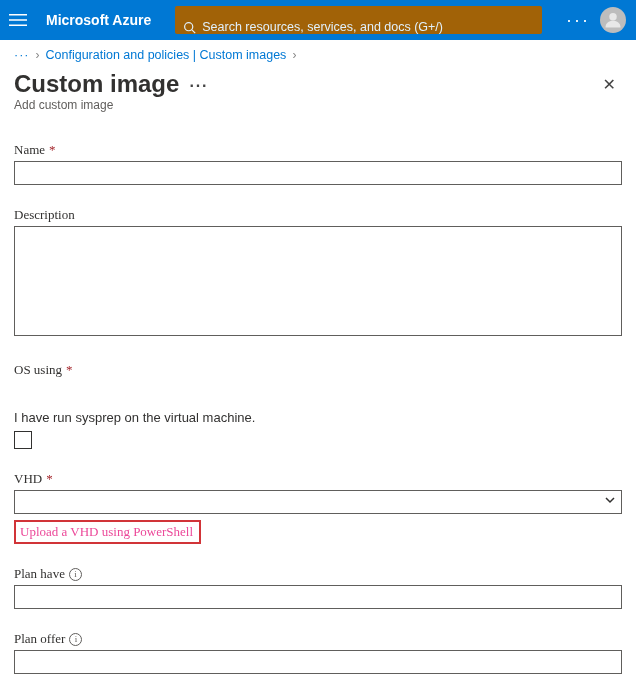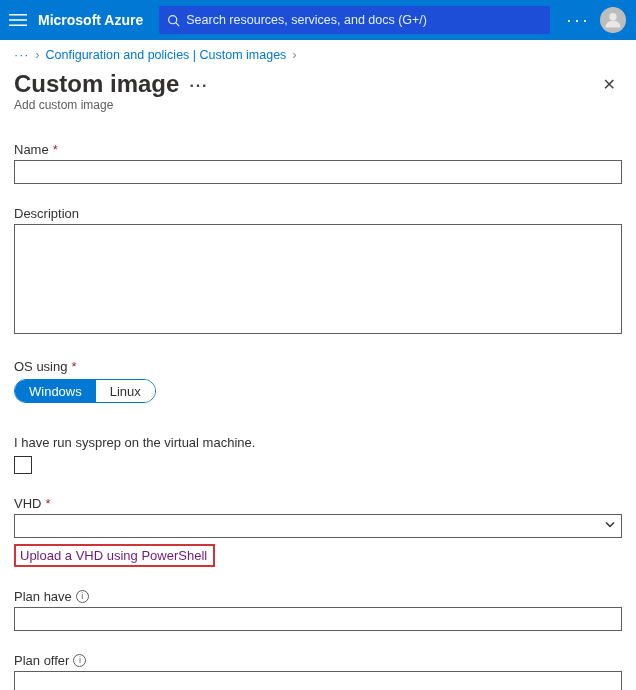--- a/index.html
+++ b/index.html
@@ -10,41 +10,41 @@
     color: #323130;
     background: #fff;
     overflow: hidden;
   }
   .header {
     height: 40px;
     background: #0078d4;
     display: flex;
     align-items: center;
     padding: 0 10px 0 6px;
-    gap: 8px;
+    gap: 16px;
     color: #fff;
   }
   .hamburger {
     width: 24px; height: 24px;
     display:flex; align-items:center; justify-content:center;
     cursor:pointer;
   }
   .brand {
     font-weight: 600;
     font-size: 14px;
     white-space: nowrap;
     padding-right: 8px;
   }
   .searchbar {
     flex: 1 1 auto;
     height: 28px;
-    background: #1d4ed8;
+    background: #a16207;
     border-radius: 2px;
     display:flex;
-    align-items:center;
+    align-items:flex-end;
     padding: 0 8px;
     color: #e1f0fb;
     gap:6px;
     cursor:text;
   }
   .searchbar span.ph { font-size: 12.5px; }
   .header-right {
     display:flex; align-items:center; gap:10px; padding-left:8px;
   }
   .dots { font-size:18px; letter-spacing:2px; line-height:1; cursor:pointer;}
@@ -77,21 +77,21 @@
   .title-dots { font-size:16px; color:#444; letter-spacing:1px; cursor:pointer; position:relative; top:2px;}
   .close-x {
     font-size:16px; color:#444; cursor:pointer; padding:2px 6px;
   }
   .subtitle {
     padding: 0 14px 4px 14px;
     font-size: 12px; color:#605e5c;
   }
 
   .form { padding: 4px 14px 20px 14px; }
-  .field { margin-top: 22px; }
+  .field { margin-top: 22px; font-family: Liberation Serif, serif; }
   .label { font-size:13px; margin-bottom:3px; display:flex; align-items:center; gap:4px;}
   .req { color:#a4262c; }
   input.text, textarea.text, .select, .selectwrap input {
     width: 100%;
     border: 1px solid #605e5c;
     background: #fff;
     font: inherit;
     padding: 4px 6px;
     height: 24px;
     outline:none;
@@ -126,21 +126,21 @@
     position:absolute; right:6px; top:50%; transform:translateY(-50%);
     pointer-events:none; color:#323130;
   }
 
   .link-highlight {
     border: 2px solid #d13438;
     display:inline-block;
     margin-top:6px;
     padding: 2px 6px 2px 4px;
   }
-  .link-highlight a { color:#701a75; text-decoration:none; font-size:13px; cursor:pointer;}
+  .link-highlight a { color:#ec4899; text-decoration:none; font-size:13px; cursor:pointer;}
 
   .info-icon {
     width:13px; height:13px;
     border:1px solid #605e5c;
     border-radius:50%;
     display:inline-flex; align-items:center; justify-content:center;
     font-size:9px; color:#605e5c; line-height:1;
     cursor:help;
   }
 </style>
@@ -205,24 +205,20 @@
       <span>Description</span>
     </div>
     <textarea class="text" style=""></textarea>
   </div>
 
   <div class="field">
     <div class="label">
       <span>OS using</span>
       <span class="req">*</span>
     </div>
-    <div class="toggle-group">
-      <button class="toggle-btn active">Windows</button>
-      <button class="toggle-btn">Linux</button>
-    </div>
   </div>
 
   <div class="helper">I have run sysprep on the virtual machine.</div>
   <div class="checkbox" role="checkbox" aria-checked="false"></div>
 
   <div class="field">
     <div class="label">
       <span>VHD</span>
       <span class="req">*</span>
     </div>

